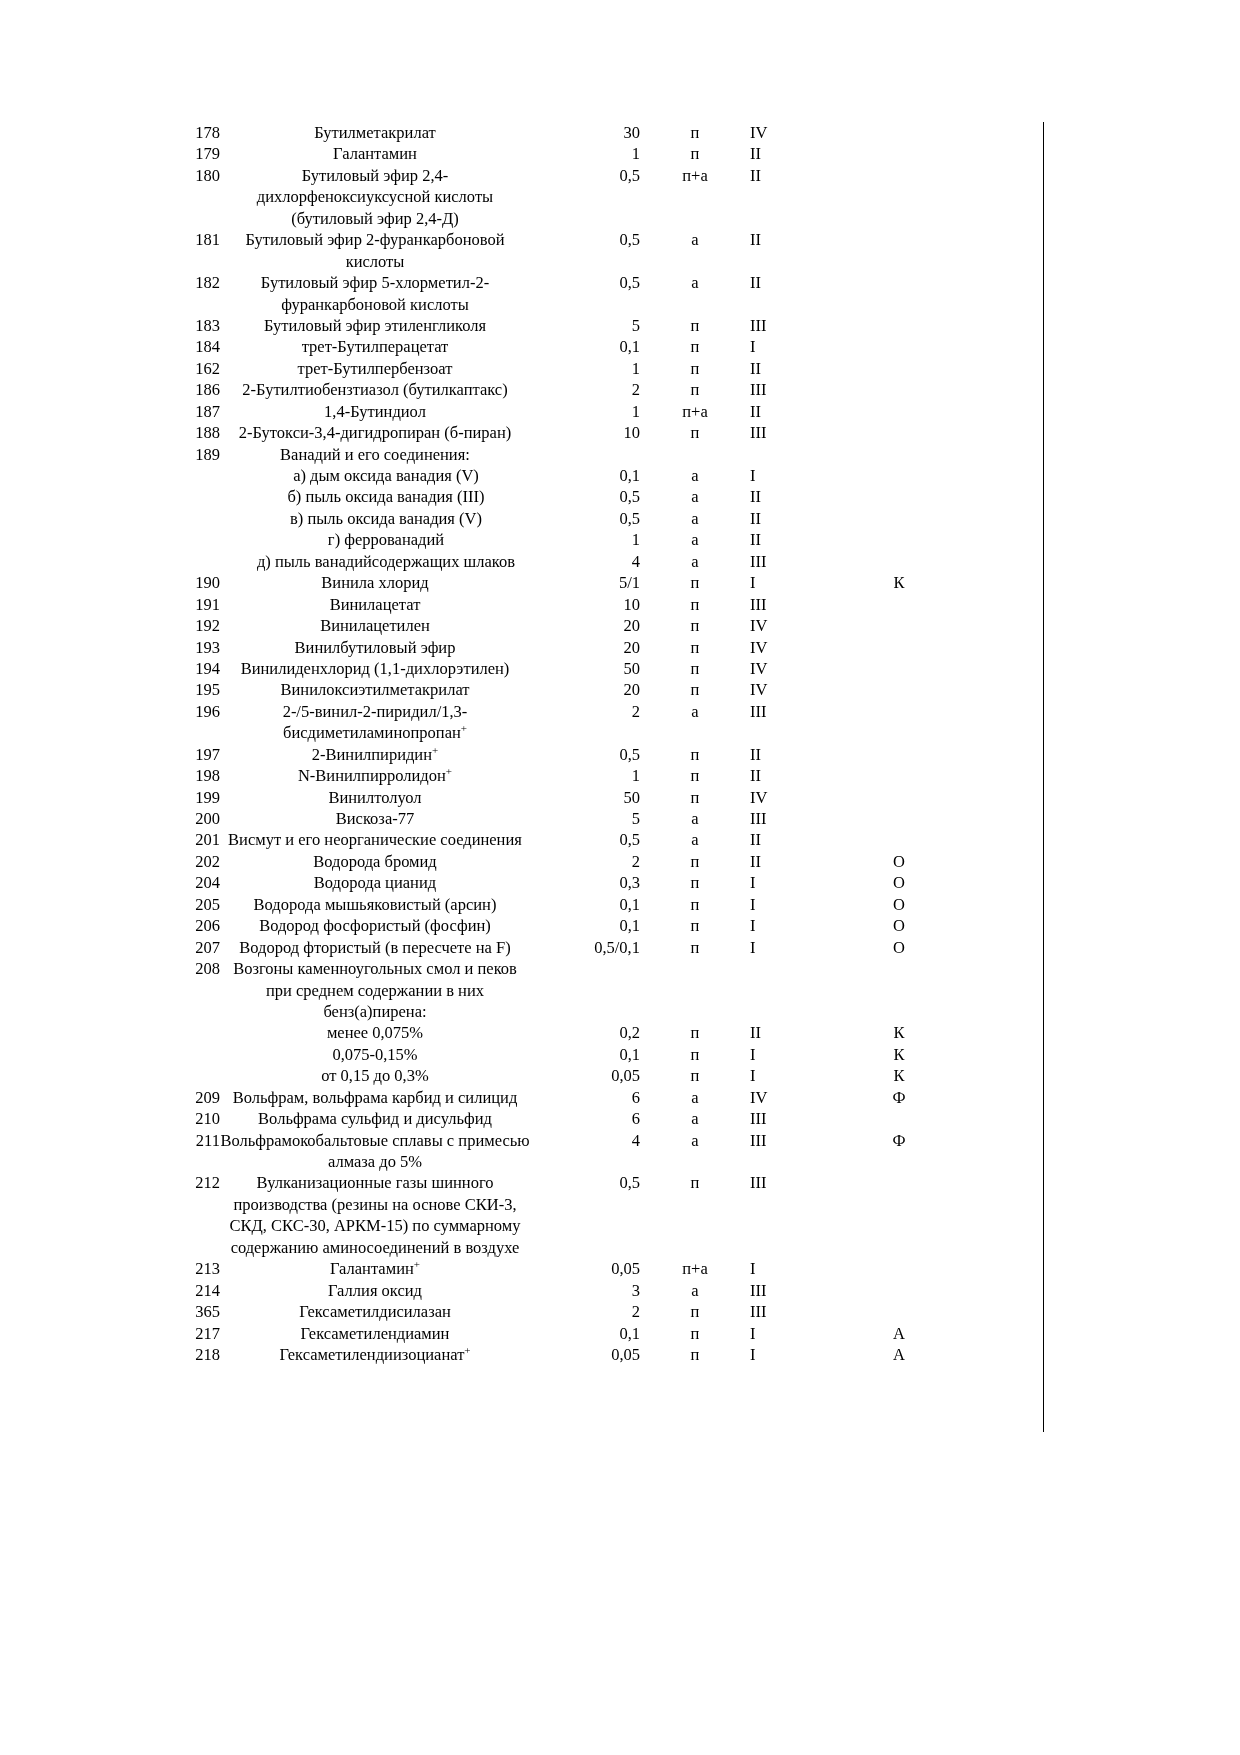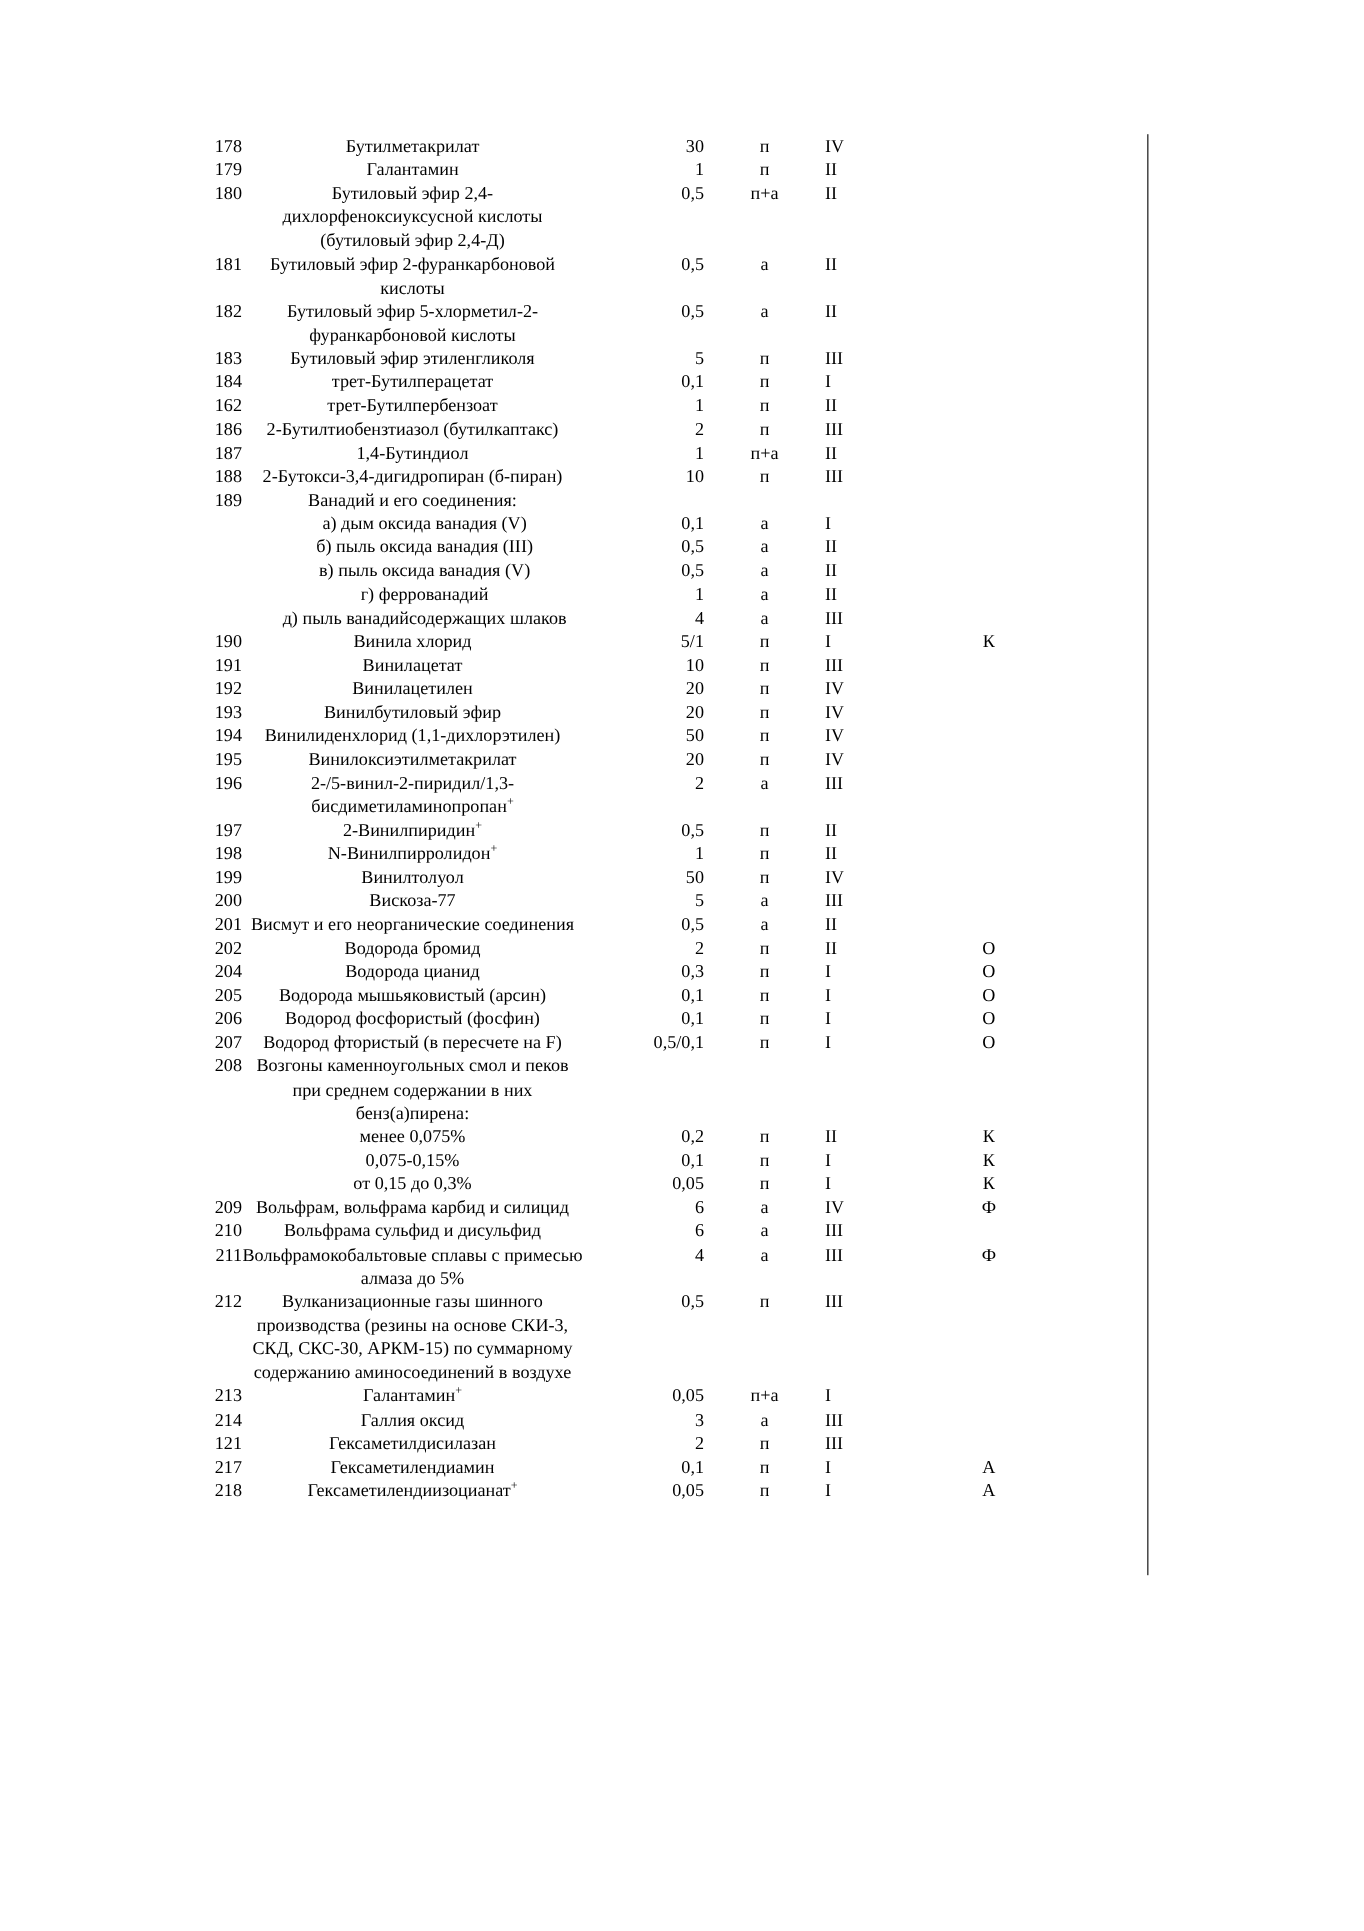--- a/index.html
+++ b/index.html
@@ -450,21 +450,21 @@
           </tr>
           <tr>
             <td class="num">214</td>
             <td class="name"><span>Галлия оксид</span></td>
             <td class="mpc">3</td>
             <td class="phase">а</td>
             <td class="cls">III</td>
             <td class="feat"></td>
           </tr>
           <tr>
-            <td class="num">121</td>
+            <td class="num">365</td>
             <td class="name"><span>Гексаметилдисилазан</span></td>
             <td class="mpc">2</td>
             <td class="phase">п</td>
             <td class="cls">III</td>
             <td class="feat"></td>
           </tr>
           <tr>
             <td class="num">217</td>
             <td class="name"><span>Гексаметилендиамин</span></td>
             <td class="mpc">0,1</td>

